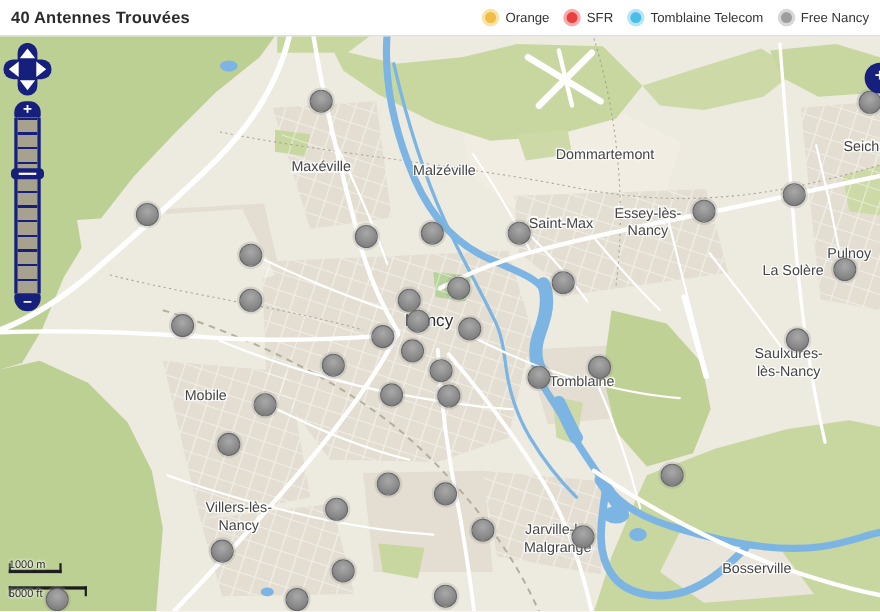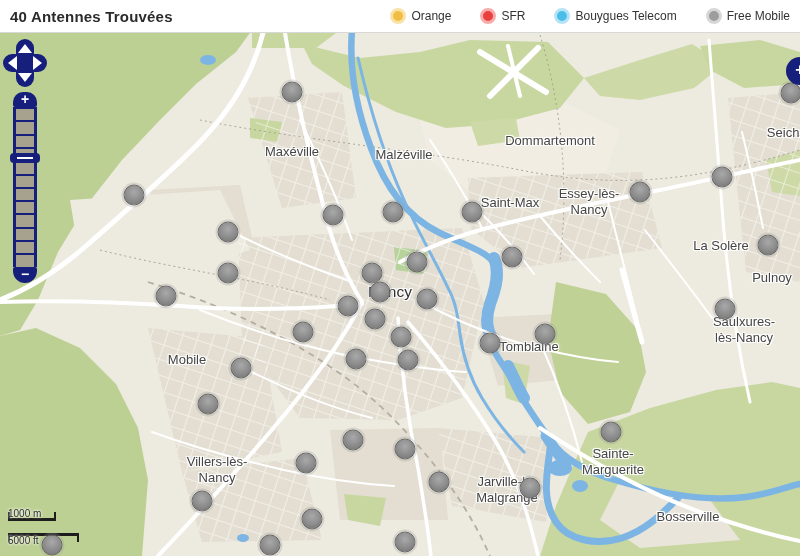--- a/index.html
+++ b/index.html
@@ -4,21 +4,21 @@
 <style>
   html,body{margin:0;padding:0;background:#fff;}
   #app{position:relative;width:800px;height:556px;overflow:hidden;
        font-family:"Liberation Sans",sans-serif;background:#edeadf;}
 
   
   #header{position:absolute;top:0;left:0;right:0;height:30px;background:#fff;
           border-bottom:1px solid #d8d8d8;z-index:40;display:flex;
           align-items:center;justify-content:space-between;padding:16px 10px;box-sizing:border-box;}
   #page-title{font-size:15px;font-weight:bold;color:#2b2b2b;letter-spacing:.2px;}
-  #legend{display:flex;align-items:center;gap:29px;}
+  #legend{display:flex;align-items:center;gap:13px;}
   .legend-item{display:flex;align-items:center;gap:5px;cursor:pointer;}
   .legend-dot{width:10px;height:10px;border-radius:50%;border:3px solid #ddd;display:inline-block;}
   .legend-label{font-size:12px;color:#333;}
 
   
   #mapsvg{position:absolute;left:0;top:30px;z-index:1;}
   .layer{position:absolute;inset:0;z-index:10;pointer-events:none;}
   #markers-layer{z-index:20;}
 
   .city-label{position:absolute;transform:translate(-50%,-50%);text-align:center;
@@ -188,46 +188,42 @@
       <div class="city-label" style="left: 510px; top: 203px;">
         <div>Saint-Max</div>
       </div>
       <div class="city-label" style="left: 589px; top: 202px;">
         <div>Essey-lès-</div>
         <div>Nancy</div>
       </div>
       <div class="city-label" style="left: 799px; top: 133px;">
         <div>Seichamps</div>
       </div>
-      <div class="city-label" style="left: 772px; top: 231px; margin-top: 47px;">
+      <div class="city-label" style="left: 772px; top: 231px;">
         <div>Pulnoy</div>
       </div>
       <div class="city-label" style="left: 721px; top: 246px;">
         <div>La Solère</div>
       </div>
       <div class="city-label major" style="left: 390px; top: 292px;">
         <div>Nancy</div>
       </div>
       <div class="city-label" style="left: 529px; top: 347px;">
         <div>Tomblaine</div>
       </div>
       <div class="city-label" style="left: 187px; top: 360px;">
         <div>Mobile</div>
       </div>
-      <div class="city-label" style="left: 717px; top: 330px; margin-left: 27px;">
+      <div class="city-label" style="left: 717px; top: 330px;">
         <div>Saulxures-</div>
         <div>lès-Nancy</div>
       </div>
       <div class="city-label" style="left: 197px; top: 470px; margin-left: 20px;">
         <div>Villers-lès-</div>
         <div>Nancy</div>
-      </div>
-      <div class="city-label" style="left: 613px; top: 462px;">
-        <div>Sainte-</div>
-        <div>Marguerite</div>
       </div>
       <div class="city-label" style="left: 507px; top: 490px;">
         <div>Jarville-la-</div>
         <div>Malgrange</div>
       </div>
       <div class="city-label" style="left: 688px; top: 517px;">
         <div>Bosserville</div>
       </div>
     </div>
 
@@ -304,22 +300,22 @@
         <span class="legend-item">
           <span class="legend-dot" style="background: rgb(242, 189, 69); border-color: rgb(249, 226, 166);"></span>
           <span class="legend-label">Orange</span>
         </span>
         <span class="legend-item">
           <span class="legend-dot" style="background: rgb(233, 64, 63); border-color: rgb(245, 172, 171);"></span>
           <span class="legend-label">SFR</span>
         </span>
         <span class="legend-item">
           <span class="legend-dot" style="background: rgb(75, 189, 233); border-color: rgb(182, 228, 246);"></span>
-          <span class="legend-label">Bouygues Telecom</span>
+          <span class="legend-label">Tomblaine Telecom</span>
         </span>
         <span class="legend-item">
           <span class="legend-dot" style="background: rgb(157, 157, 157); border-color: rgb(215, 215, 215);"></span>
-          <span class="legend-label">Free Mobile</span>
+          <span class="legend-label">Free Nancy</span>
         </span>
       </span>
   </div>
 
 </div>
 
 </body></html>

